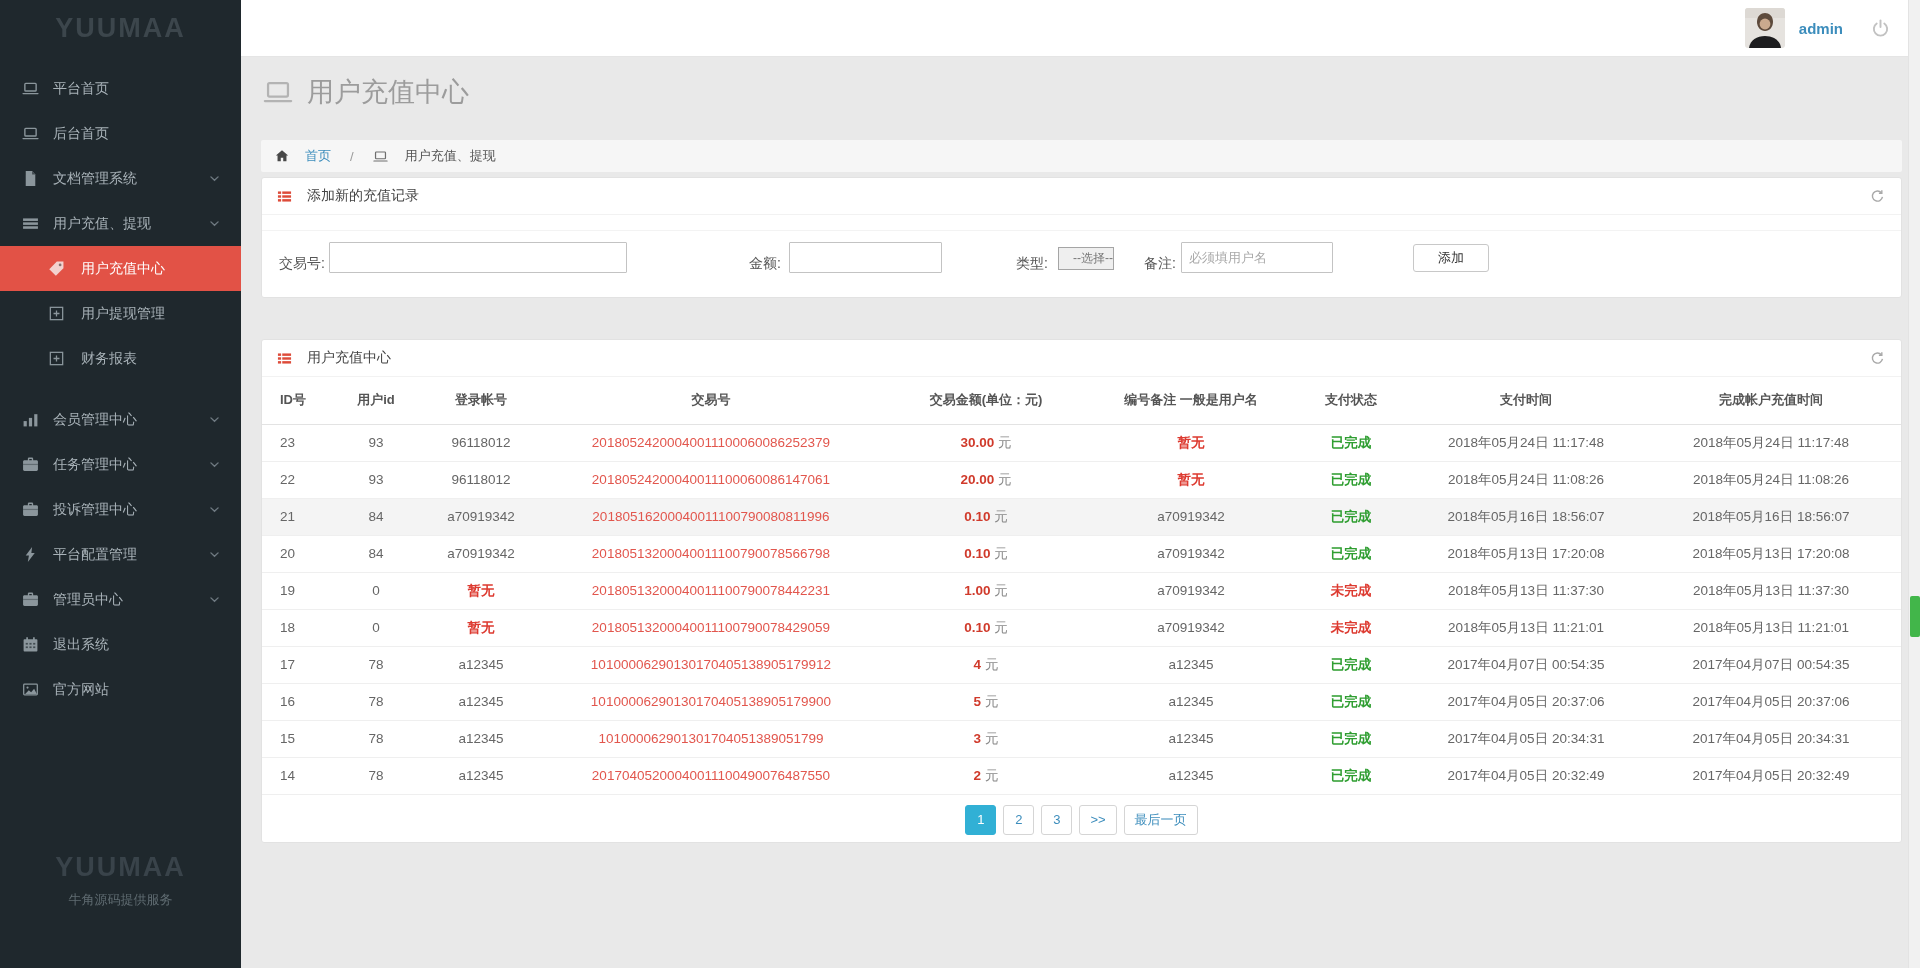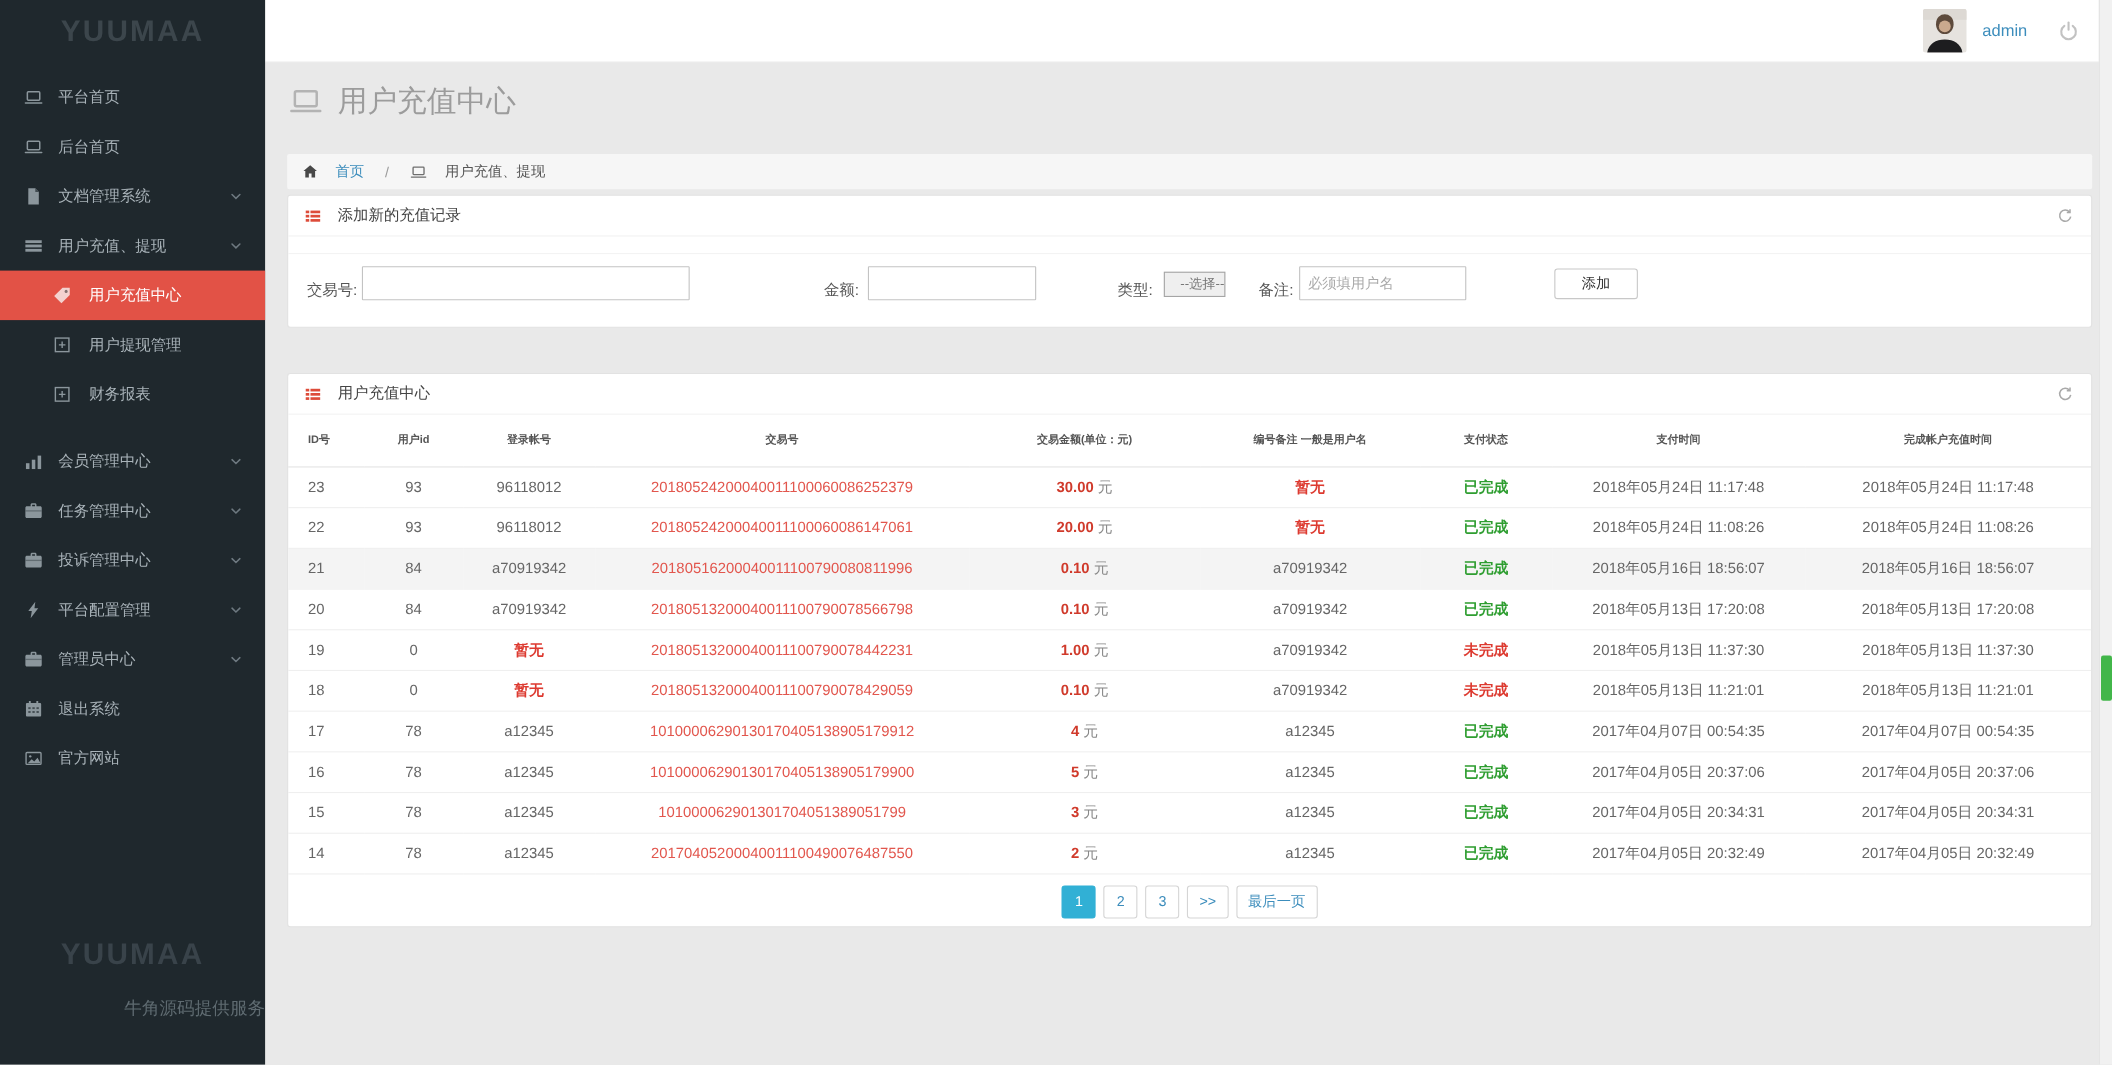--- a/index.html
+++ b/index.html
@@ -17,27 +17,27 @@
   .menu-item { height:45px; display:flex; align-items:center; padding-left:22px; color:#a9b3b9; font-size:14px; cursor:pointer; position:relative; }
   .menu-item .mi { width:17px; height:17px; flex:0 0 17px; margin-right:14px; color:#8b969c; }
   .menu-item.sub { padding-left:48px; }
   .menu-item.sub .mi { margin-right:16px; }
   .menu-item.gap { margin-top:16px; }
   .menu-item.active { background:var(--sidebar-active,#e25246); color:#fff; }
   .menu-item.active .mi { color:#f3d2cf; }
   .chev { position:absolute; right:20px; top:16px; width:13px; height:13px; color:#6e7980; }
   .side-footer { position:absolute; left:0; right:0; top:852px; text-align:center; }
   .side-footer .flogo { color:#39434a; font-size:27px; font-weight:bold; letter-spacing:2px; }
-  .side-footer .fcap { margin-top:24px; color:#5f6b71; font-size:16px;text-align:right; }
+  .side-footer .fcap { margin-top:8px; color:#5f6b71; font-size:13px; }
 
   
   .topbar { position:absolute; left:241px; top:0; width:1679px; height:57px; background:#fff; border-bottom:1px solid #e5e5e5;
             display:flex; align-items:center; justify-content:flex-end; padding-right:30px; }
   .avatar { width:40px; height:40px; border-radius:3px; overflow:hidden; cursor:pointer; }
-  .username { margin-left:14px; color:var(--link-blue,#3c8dbc); font-size:15px; cursor:pointer; }
+  .username { margin-left:14px; color:var(--link-blue,#3c8dbc); font-size:15px; cursor:pointer;font-weight:bold; }
   .power-btn { margin-left:28px; width:19px; height:19px; color:#c2c2c2; cursor:pointer; }
 
   
   .page-title { position:absolute; left:263px; top:74px; display:flex; align-items:center; color:#9c9c9c; font-size:27px; }
   .page-title .pt-icon { width:30px; height:30px; margin-right:14px; color:#b3b3b3; }
   .breadcrumb { position:absolute; left:261px; top:140px; width:1641px; height:32px; background:#f6f6f6; border-radius:2px;
                 display:flex; align-items:center; padding-left:14px; font-size:13px; color:#555;gap:10px; }
   .breadcrumb .bc-home-icon { width:14px; height:14px; color:#484848; margin-right:6px; }
   .breadcrumb .bc-link { color:var(--link-blue,#3c8dbc); cursor:pointer; }
   .breadcrumb .bc-sep { margin:0 9px; color:#9a9a9a; }
@@ -62,21 +62,21 @@
   .f-amt-label   { left:487px; }  .f-amt-input    { left:527px; width:153px; }
   .f-type-label  { left:754px; }
   .type-select { position:absolute; left:796px; top:16px; width:56px; height:23px; background:#efefef; border:1px solid #a5a5a5;
                  font-size:12px; color:#777; text-align:right; line-height:21px; cursor:pointer; }
   .f-note-label  { left:882px; }  .f-note-input   { left:919px; width:152px; }
   .add-btn { position:absolute; left:1151px; top:13px; height:28px; padding:0 24px; background:#fff; border:1px solid #c8c8c8;
              border-radius:3px; font-size:13px; color:#333; cursor:pointer; font-family:inherit; }
 
   
   table { width:100%; border-collapse:collapse; table-layout:fixed; }
-  thead th { height:47px; font-size:10px; font-weight:bold; color:#555; border-bottom:1px solid #e3e3e3; text-align:center; }
+  thead th { height:47px; font-size:13px; font-weight:bold; color:#555; border-bottom:1px solid #e3e3e3; text-align:center; }
   thead th.left, tbody td.left { text-align:left; padding-left:18px; }
   tbody td { height:37px; font-size:13.5px; color:#666; border-bottom:1px solid #efefef; text-align:center; overflow:hidden; white-space:nowrap; }
   tr.hl td { background:#f4f4f4; }
   .txn   { color:var(--txn-red,#e2564d); }
   .amt   { color:var(--amount-red,#d03a2b); font-weight:bold; }
   .unit  { color:#888; }
   .red-b { color:var(--danger-red,#dd3a30); font-weight:bold; }
   .green-b { color:var(--success-green,#2f9e31); font-weight:bold; }
 
   

